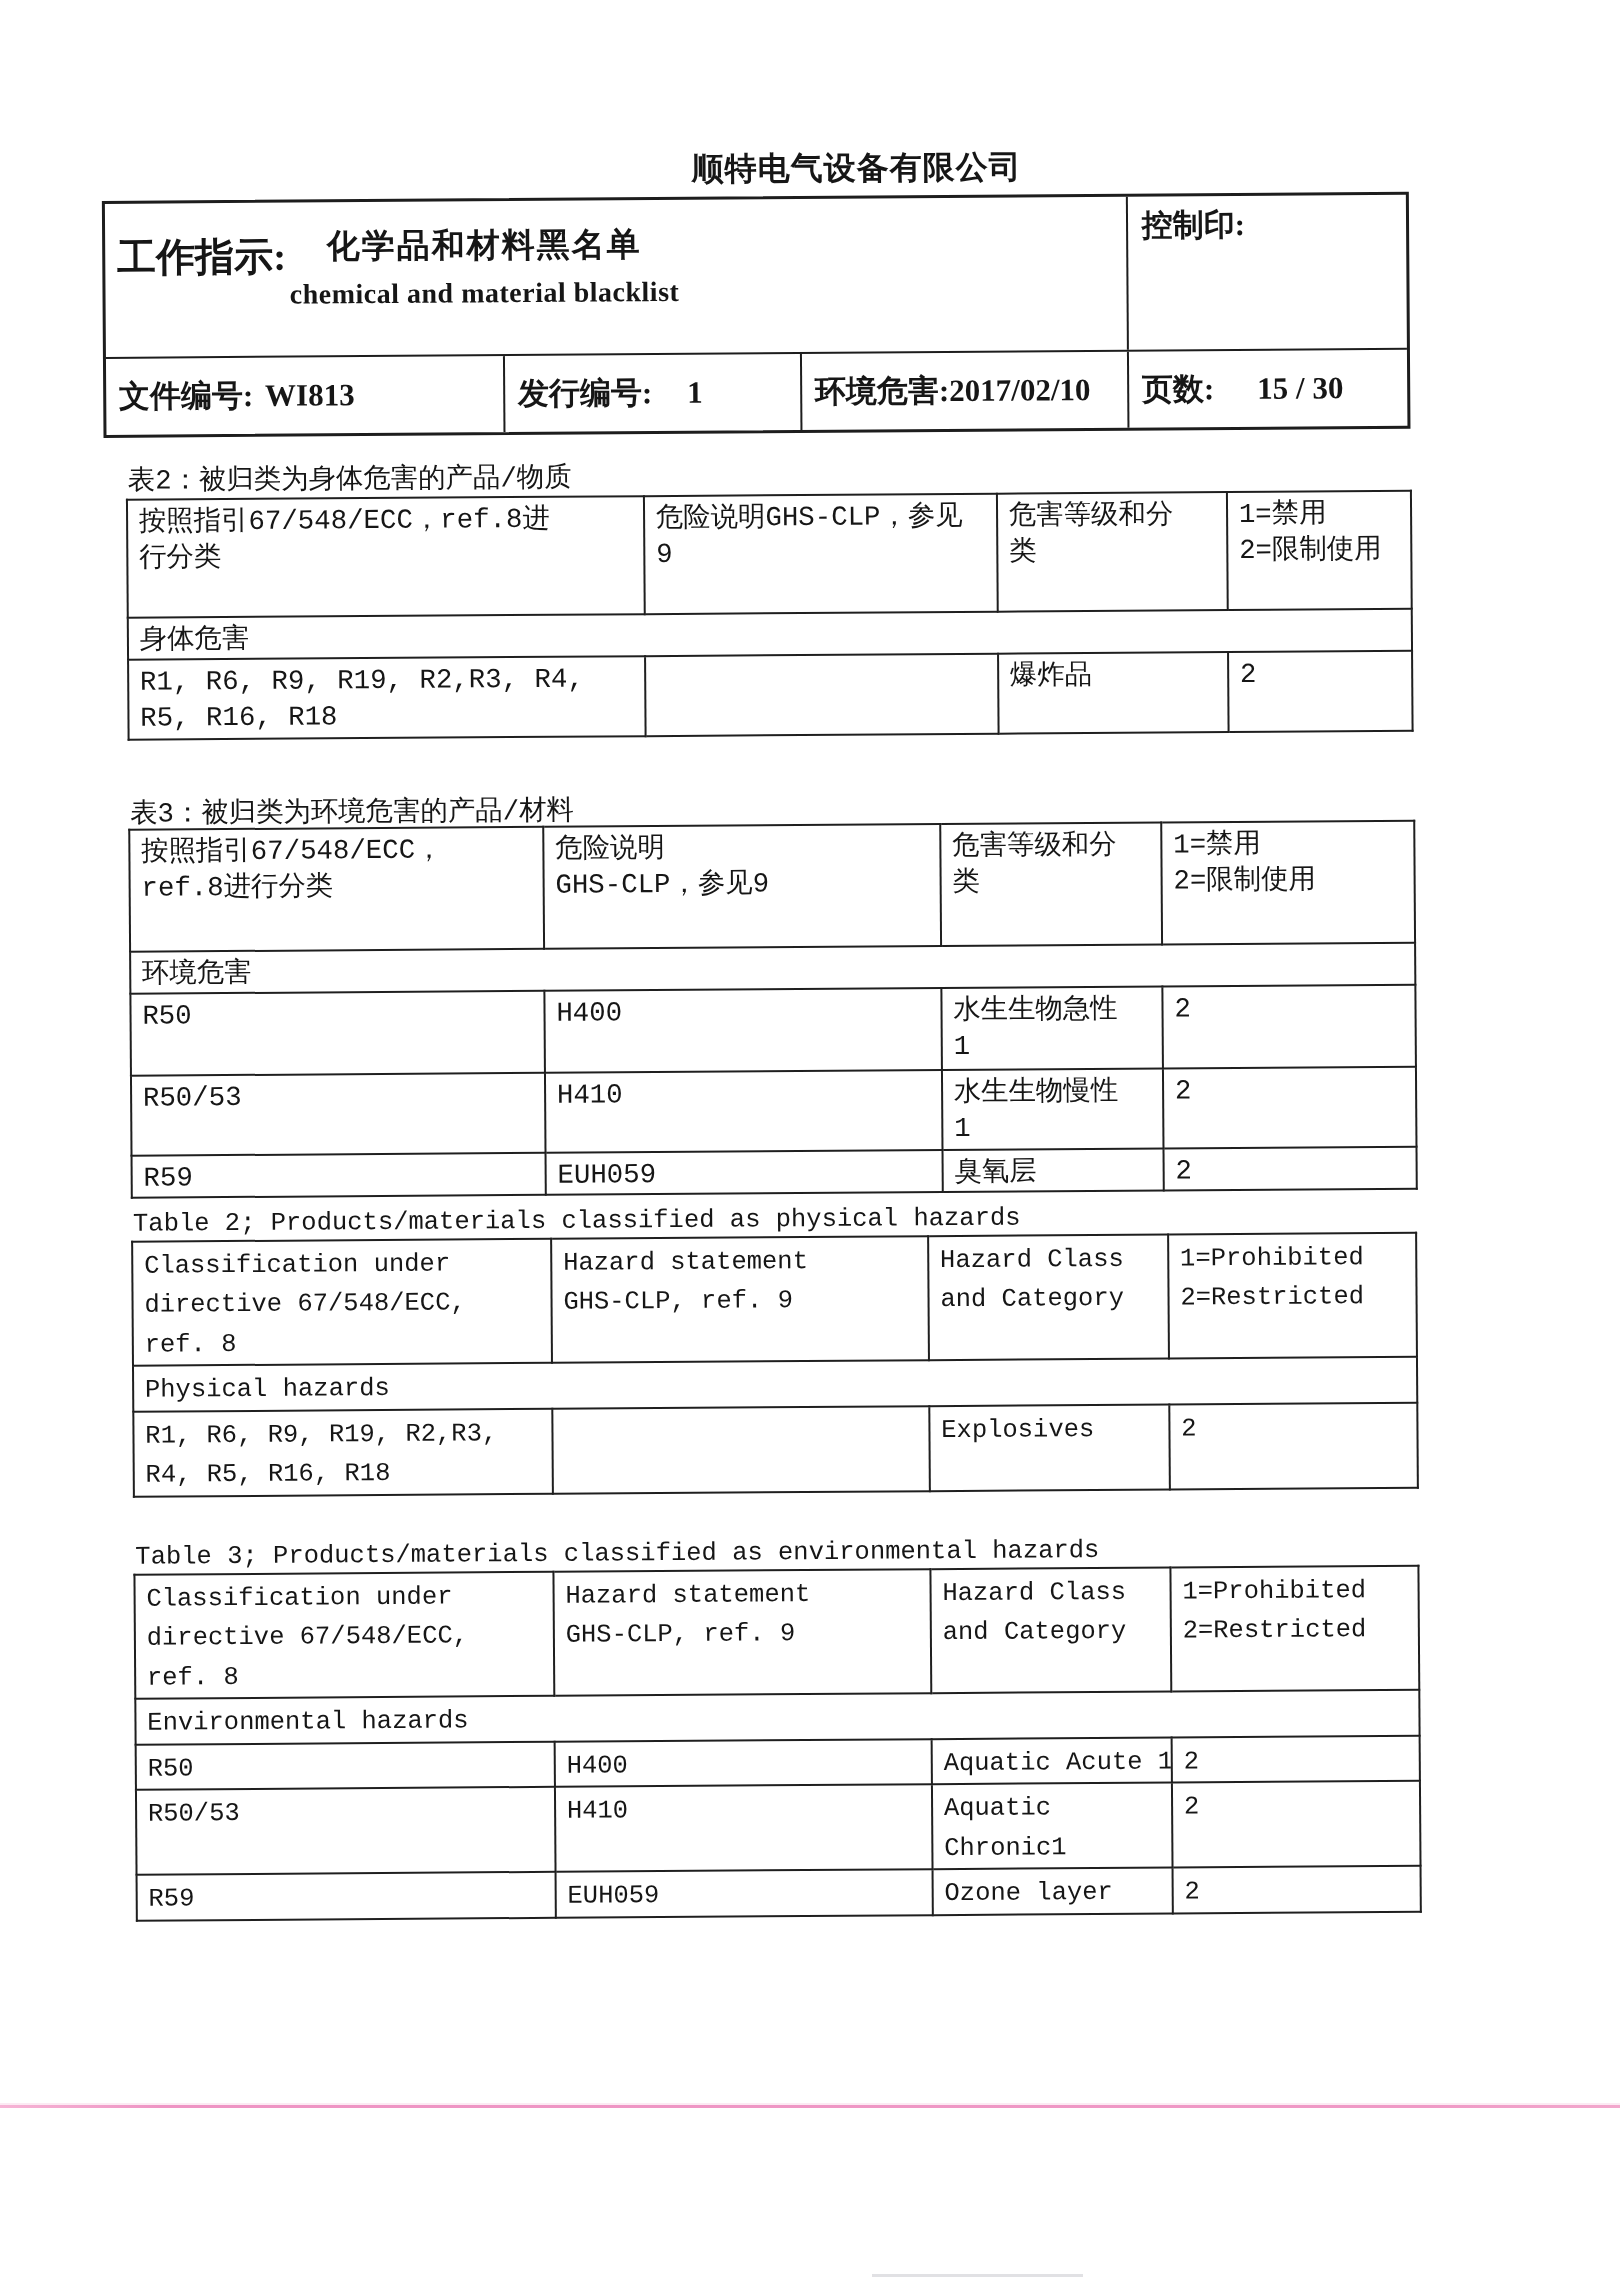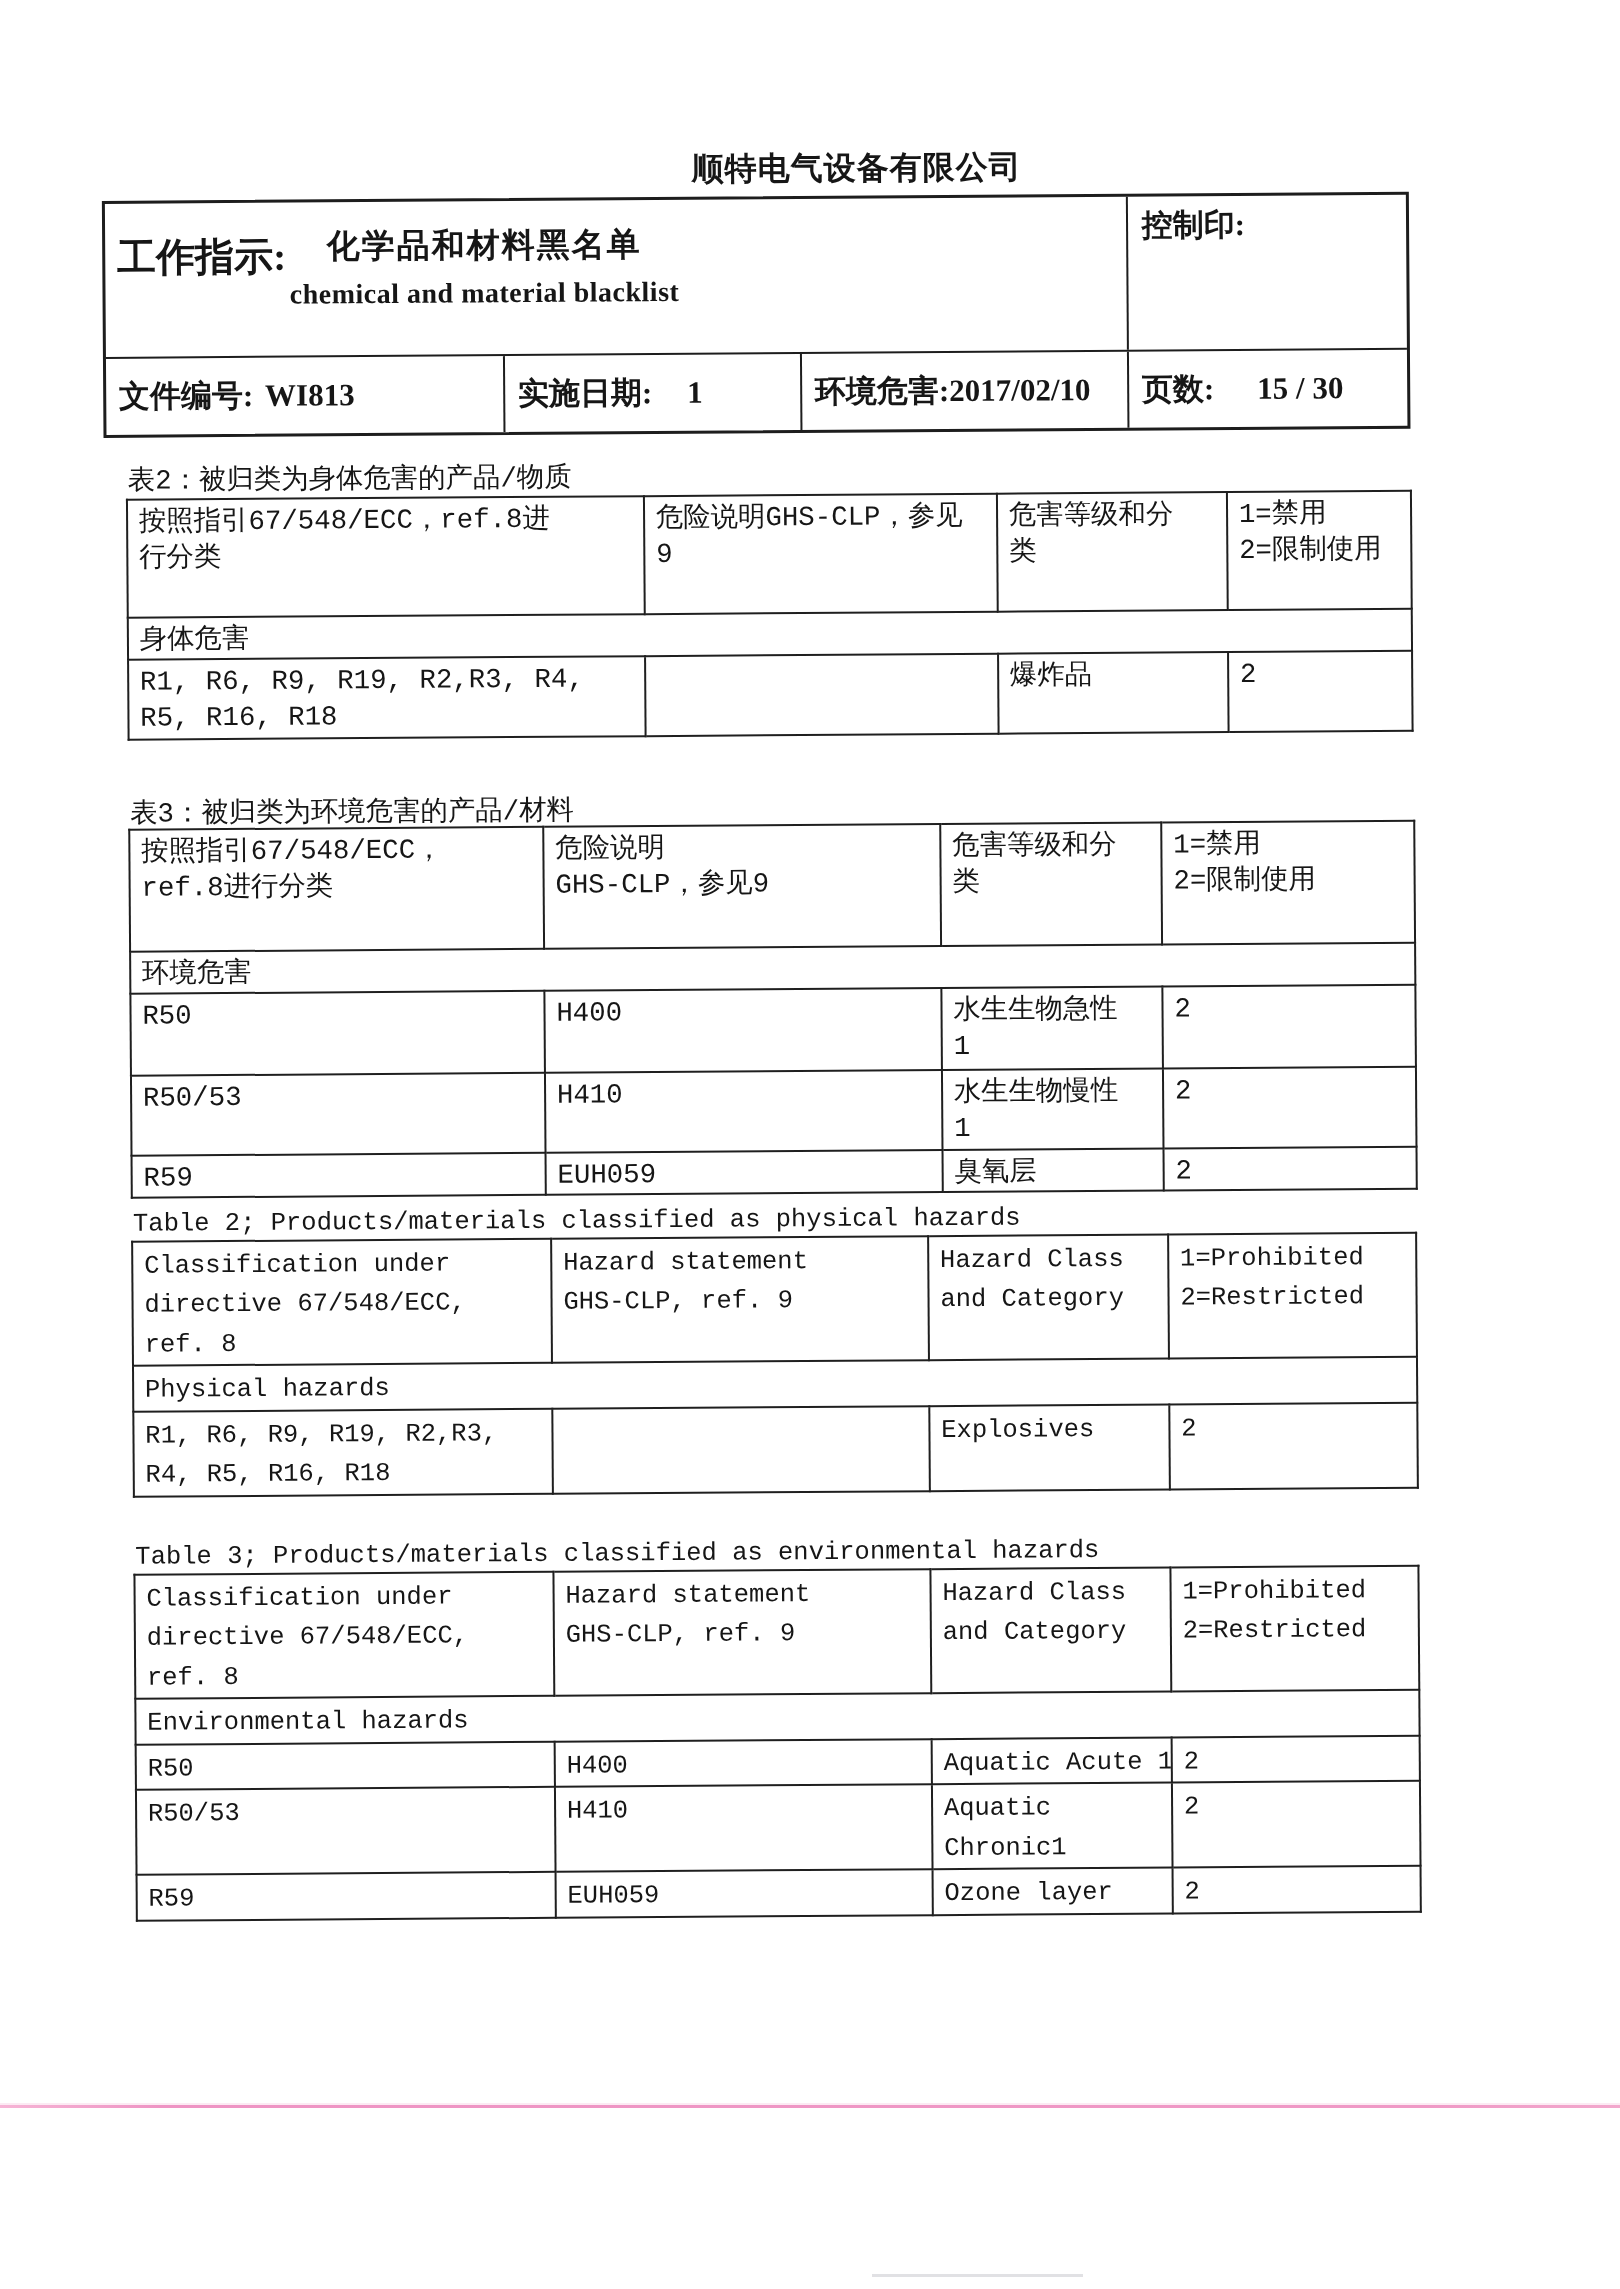--- a/index.html
+++ b/index.html
@@ -73,21 +73,21 @@
       <div class="seal">
         <span>控制印:</span>
       </div>
     </div>
     <div class="hdr-row2">
       <div class="hcell">
         <span>文件编号:</span>
         <span class="gap12">WI813</span>
       </div>
       <div class="hcell">
-        <span>实施日期:</span>
+        <span>发行编号:</span>
         <span class="gap36">1</span>
       </div>
       <div class="hcell">
         <span>环境危害:</span>
         <span>2017/02/10</span>
       </div>
       <div class="hcell">
         <span>页数:</span>
         <span class="gap44">15 / 30</span>
       </div>

